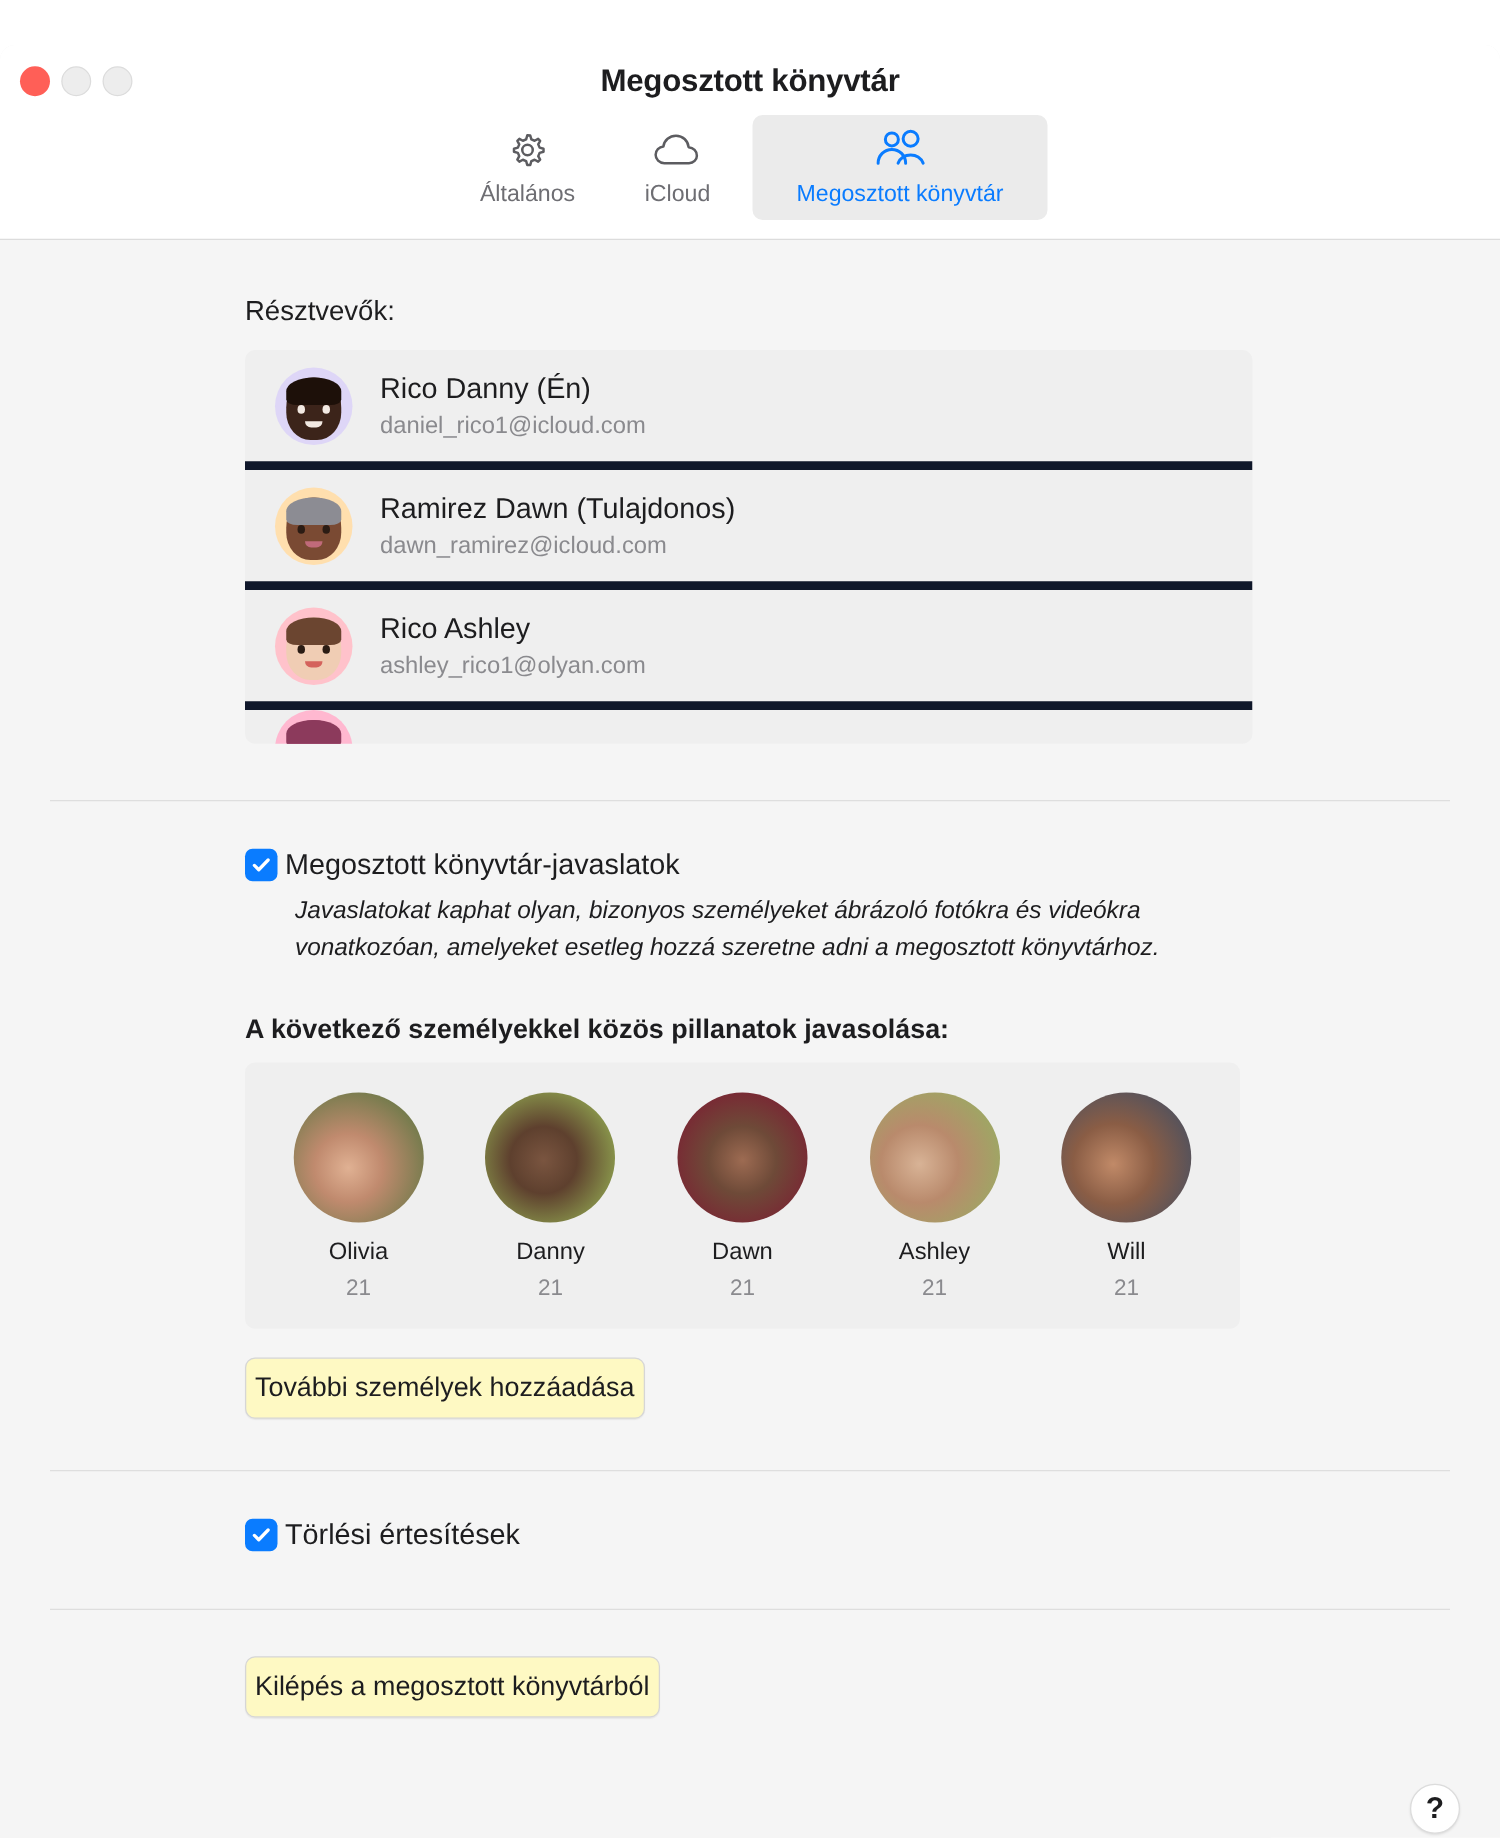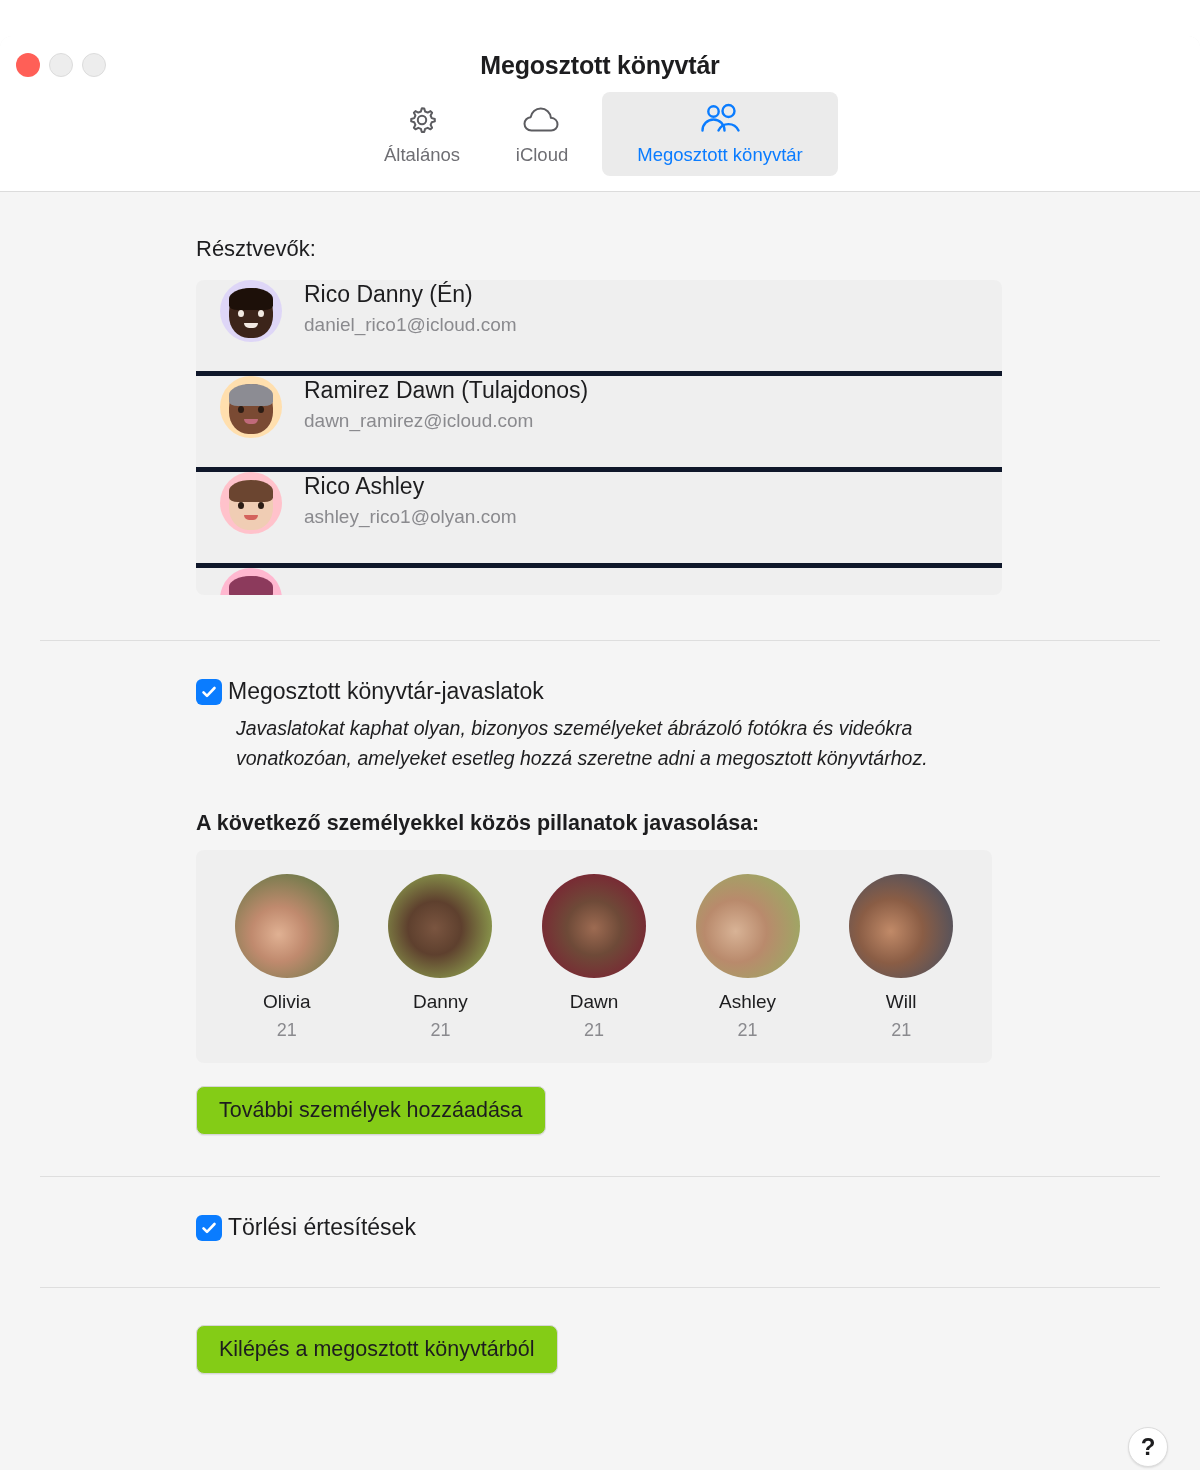--- a/index.html
+++ b/index.html
@@ -119,23 +119,24 @@
     width: 806px;
     height: 315px;
     background: #efefef;
     border-radius: 8px;
     overflow: hidden;
     position: relative;
   }
 
   .participant-row {
     display: flex;
+    align-items: center;
     height: 96px;
     padding-left: 24px;
-    border-bottom: 5px solid #0f172a;
+    border-bottom: 7px solid #0f172a;
     cursor: default;
   }
   .participant-row:last-child { border-bottom: none; }
 
   .memoji {
     width: 62px;
     height: 62px;
     border-radius: 50%;
     flex: 0 0 62px;
     position: relative;
@@ -276,27 +277,27 @@
   }
   .person-count {
     font-size: 18px;
     color: #8a8a8e;
     margin-top: 7px;
   }
 
   
   .btn {
     display: inline-block;
-    background: #84cc16;
+    background: #fef9c3;
     border: 1px solid #d6d6d6;
     border-radius: 8px;
     box-shadow: 0 1px 1px rgba(0,0,0,0.06);
     font-size: 21.5px;
     color: #1d1d1f;
-    padding: 11px 22px;
+    padding: 11px 7px;
     cursor: default;
     font-family: "Liberation Sans", sans-serif;
     line-height: 1.15;
   }
 
   .btn-wrap { padding-left: 196px; }
 
   .help-btn {
     position: absolute;
     right: 32px;

